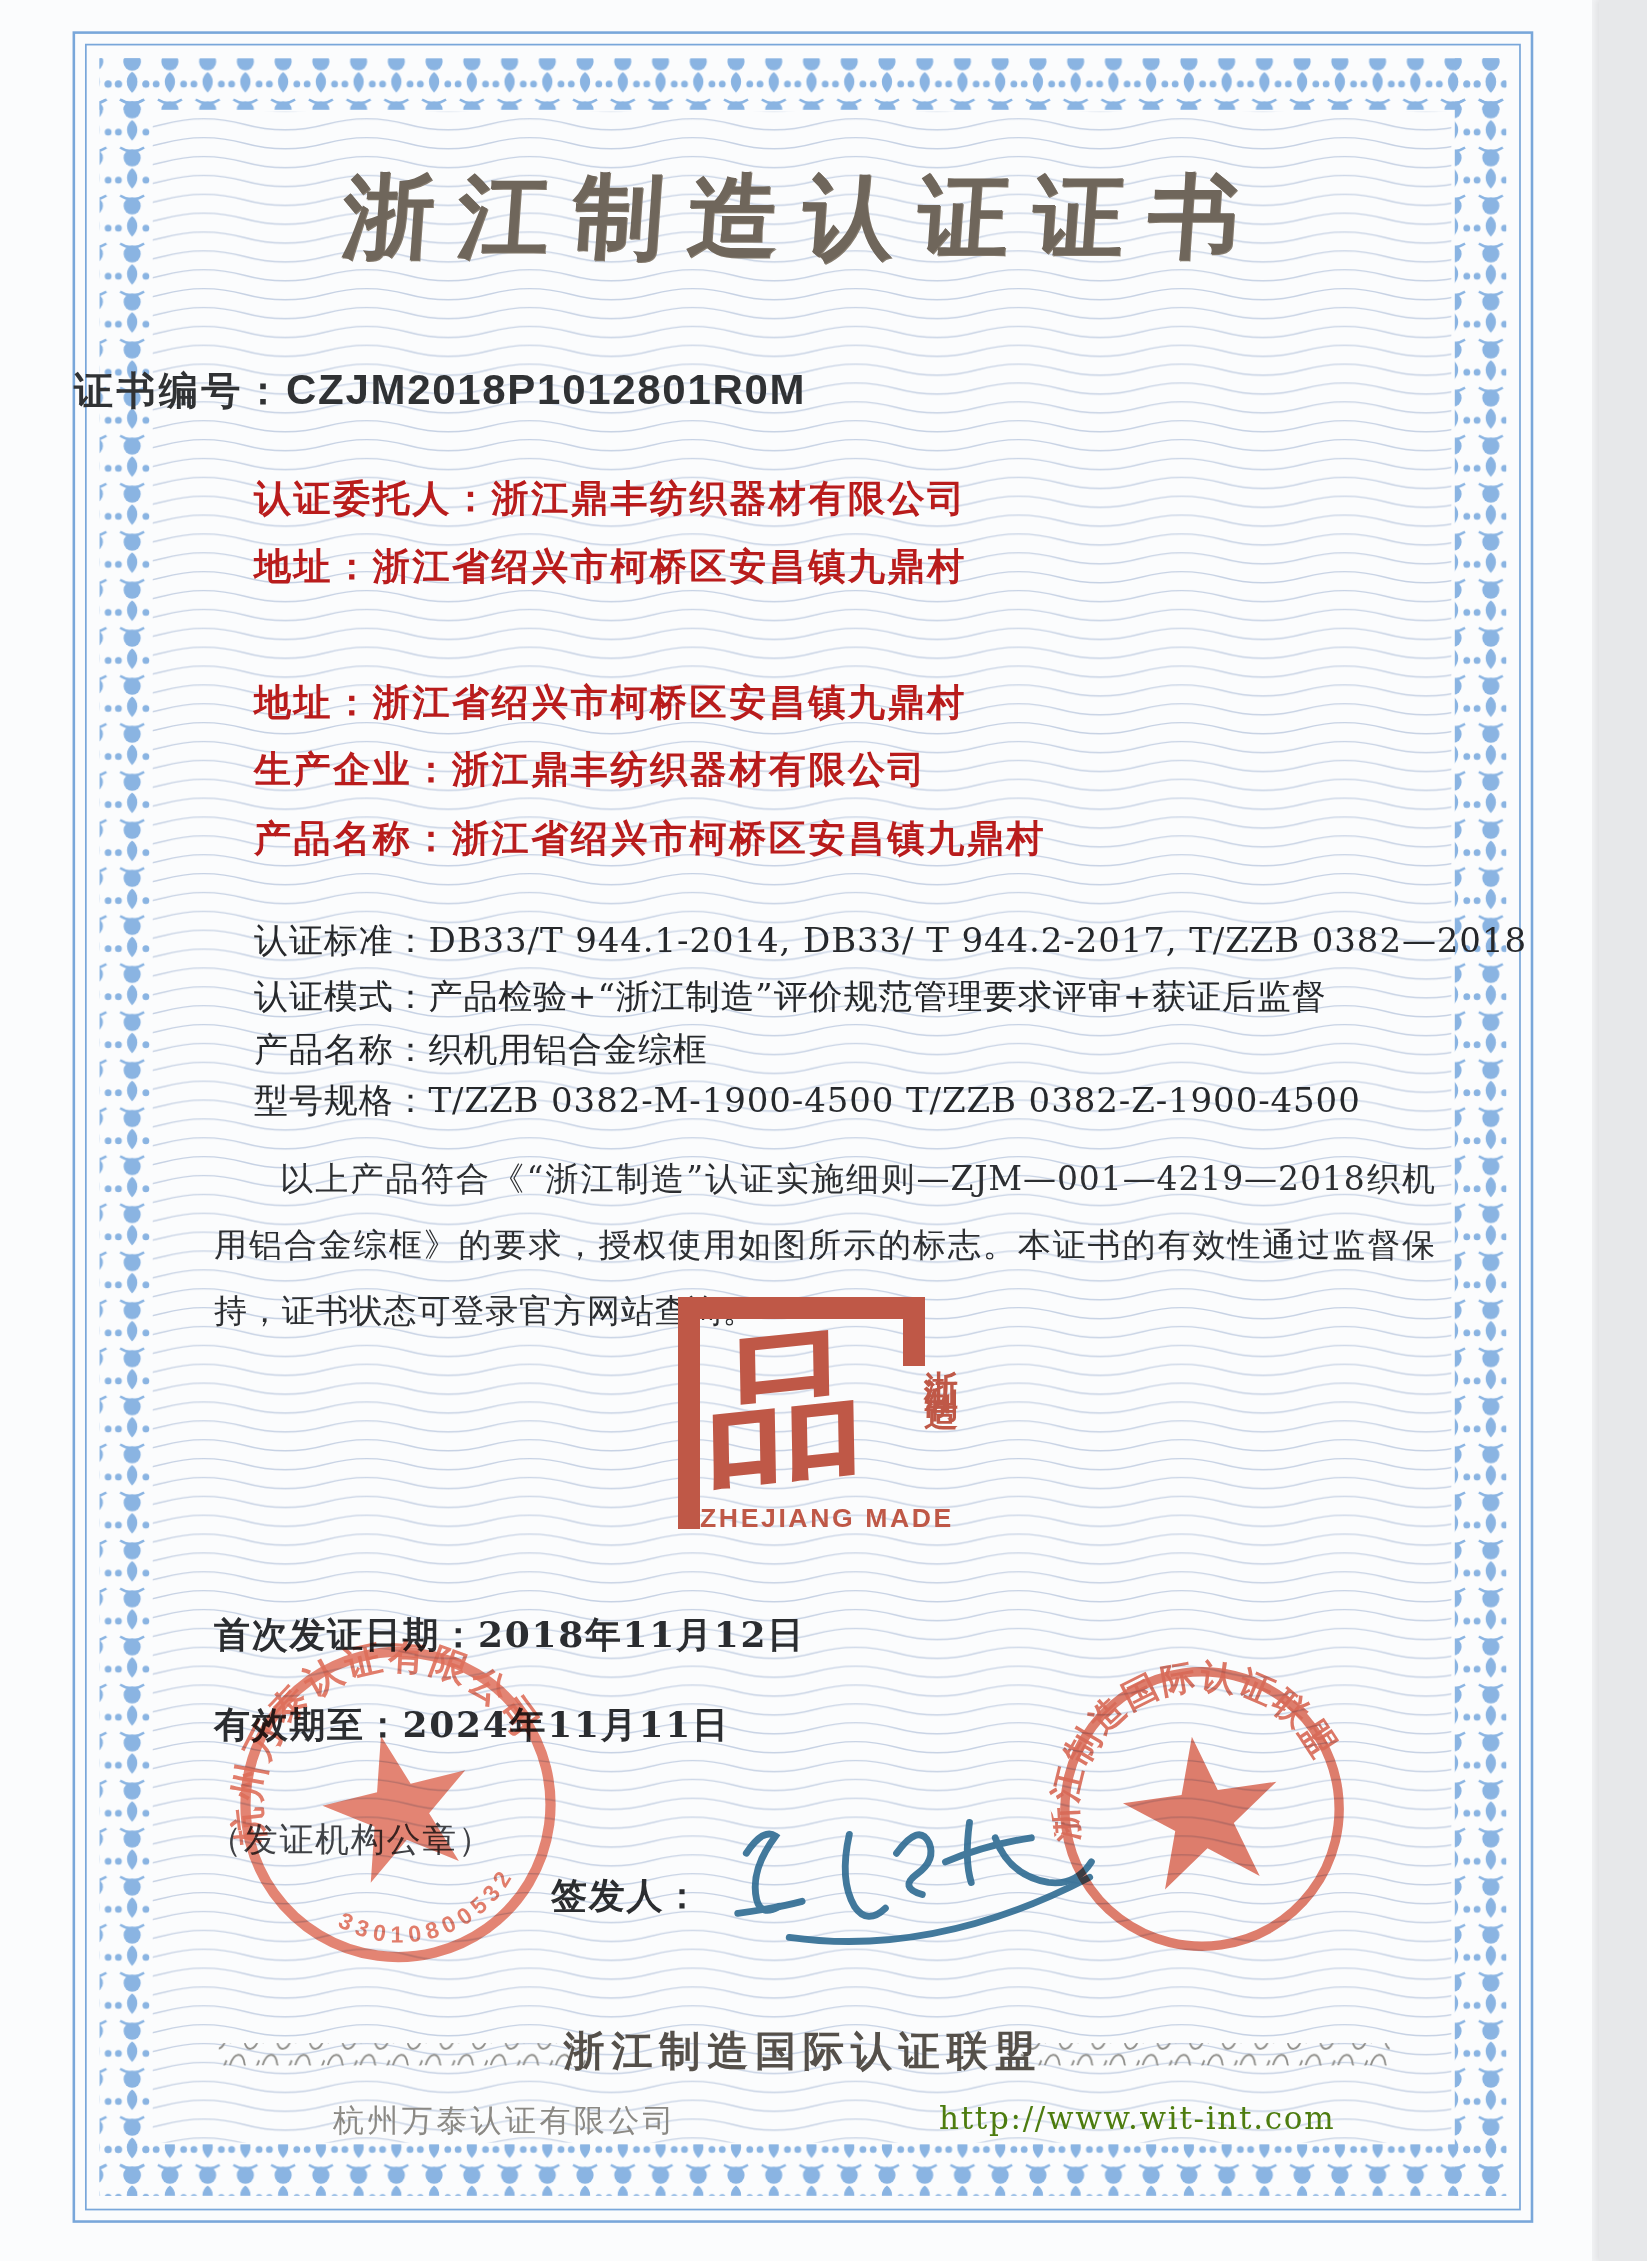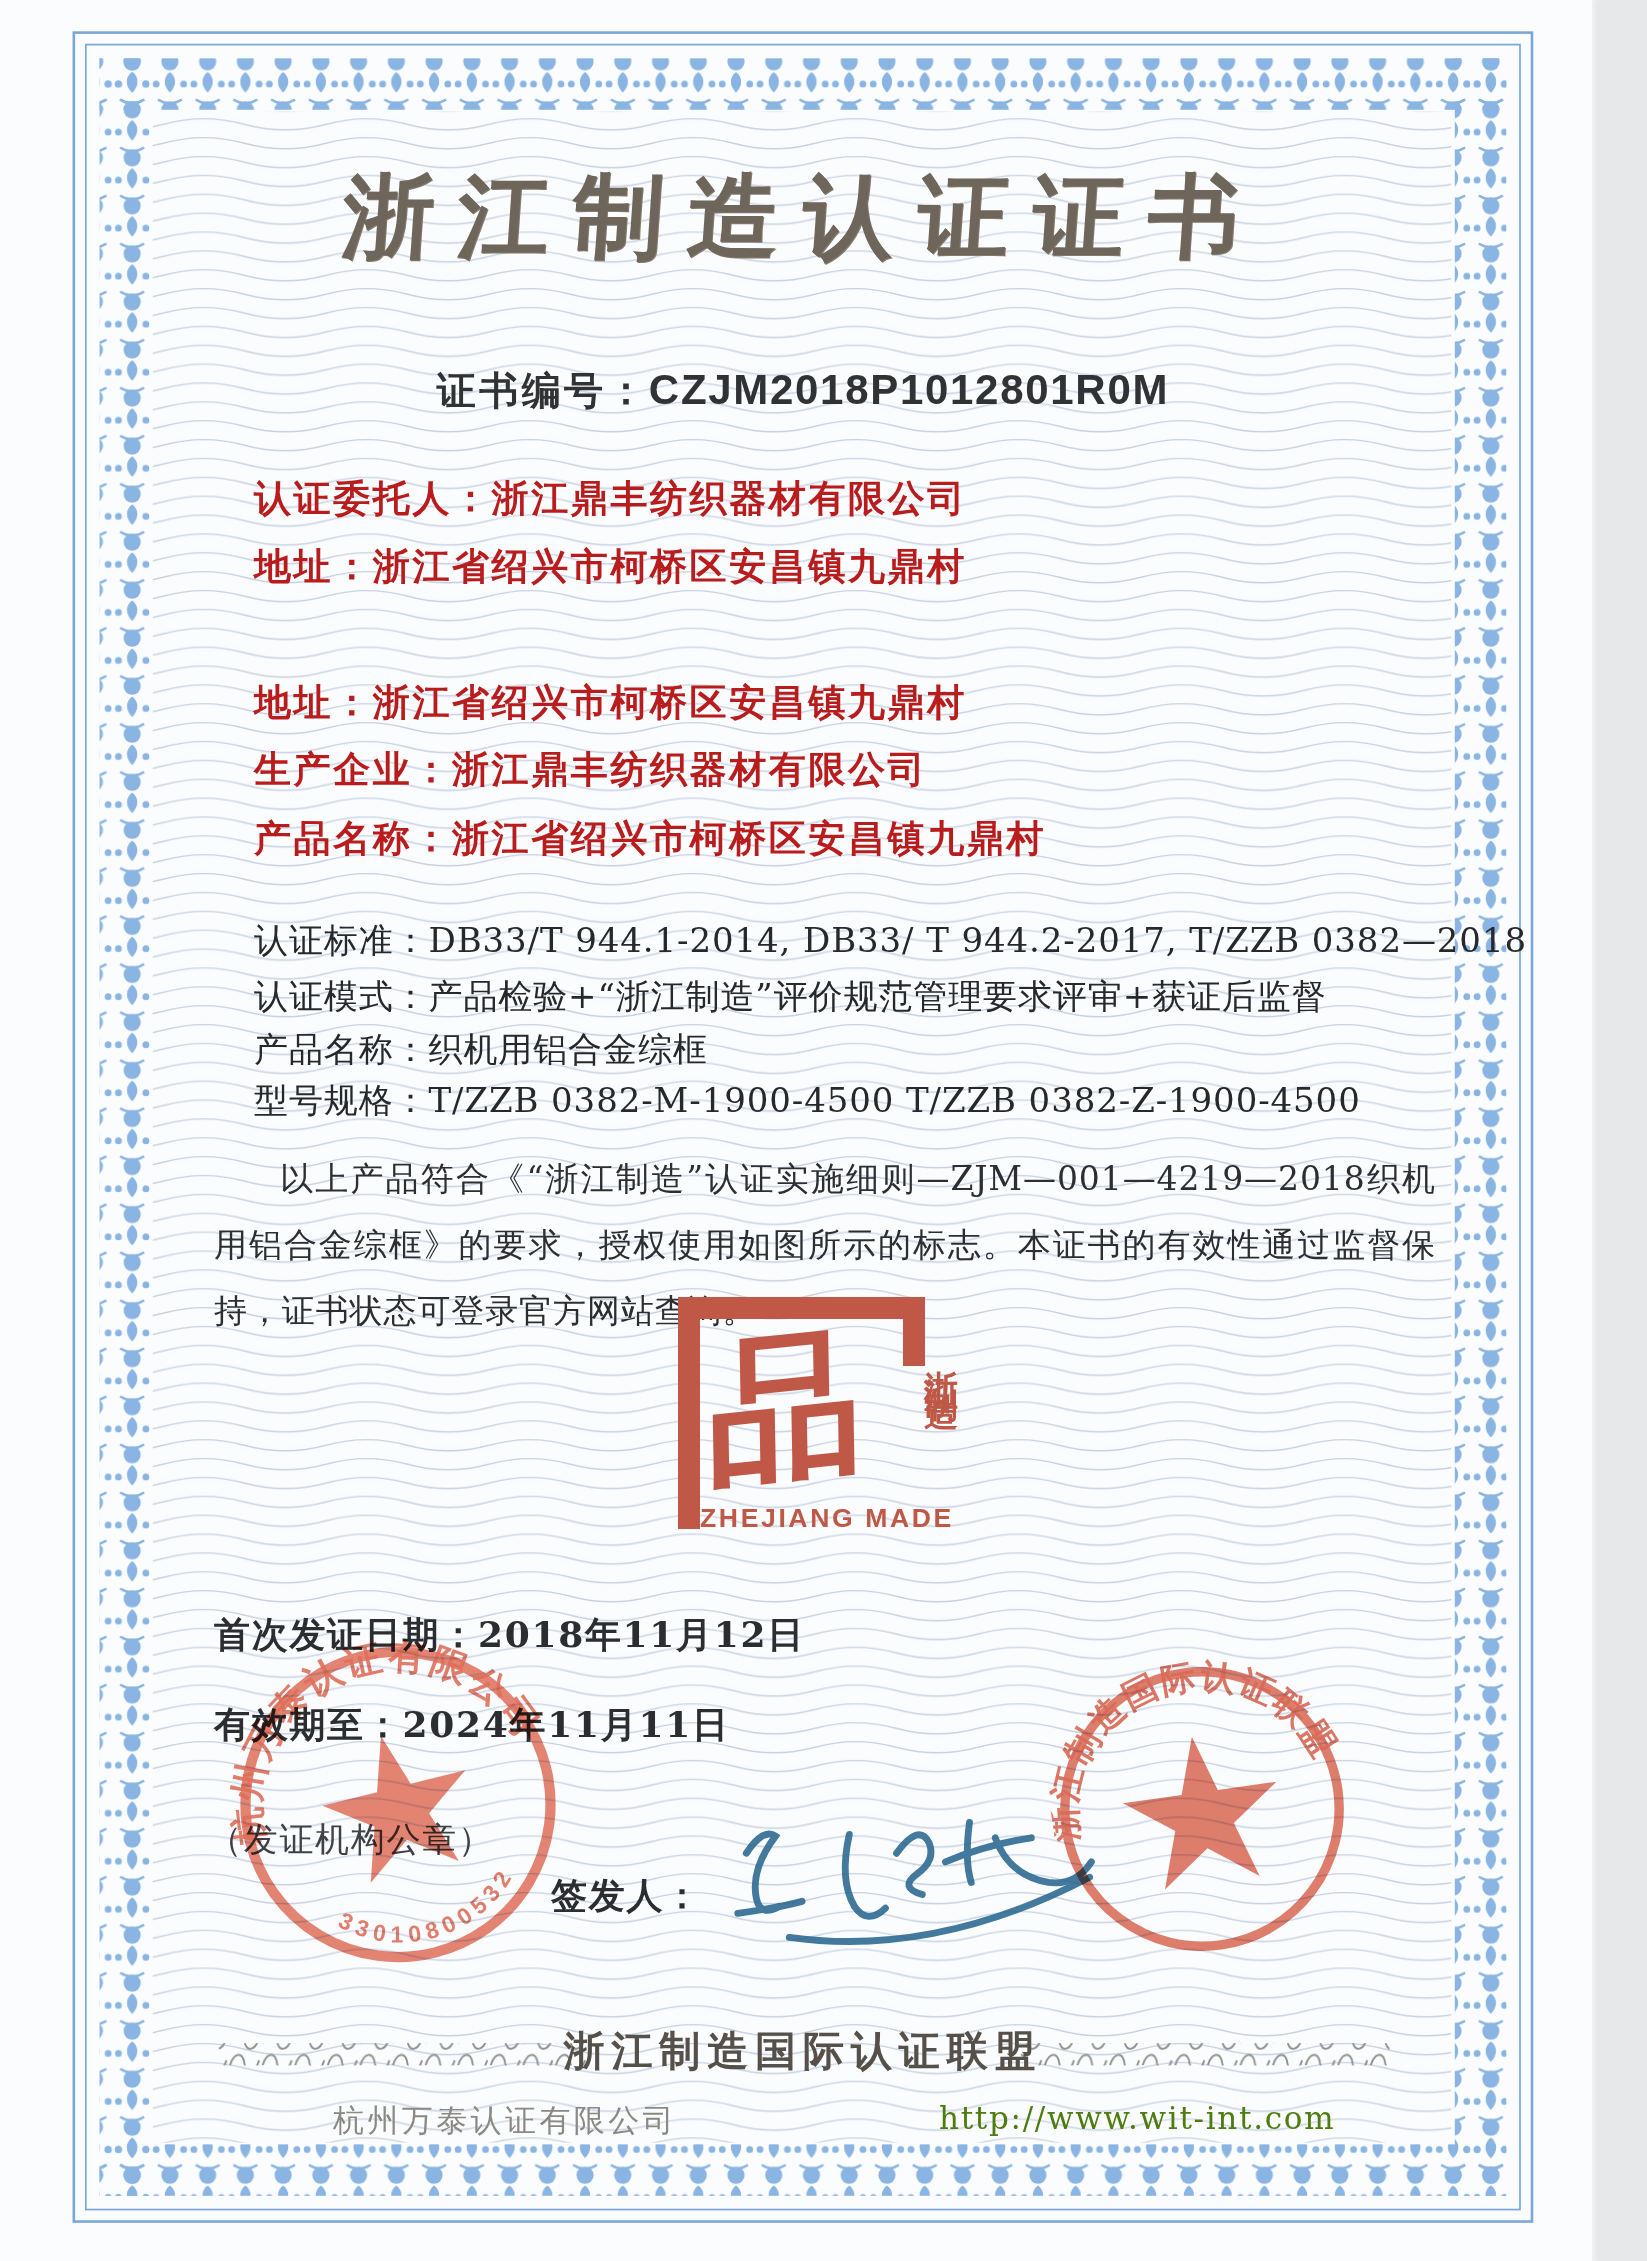--- a/index.html
+++ b/index.html
@@ -3,21 +3,21 @@
 <meta charset="utf-8">
 <style>
   html,body{margin:0;padding:0;}
   body{width:1647px;height:2261px;background:#f2f3f5;font-family:"DejaVu Serif","Liberation Serif",serif;}
   .page{position:relative;width:1647px;height:2261px;background:#fbfcfd;overflow:hidden;}
   .scan-strip{position:absolute;top:0;right:0;width:48px;height:2261px;background:#e7e8ea;box-shadow:-2.6px 0 5.1px rgba(0,0,0,0.06);}
   .scan-strip2{position:absolute;top:0;right:48px;width:6.9px;height:2261px;background:#f0f1f3;}
   .bg-svg{position:absolute;left:0;top:0;z-index:0;}
   .abs{position:absolute;z-index:2;}
   .cert-title{left:74px;top:156px;width:1458px;text-align:center;font-size:91px;font-weight:bold;color:#6f665b;letter-spacing:24px;transform:skewX(-4deg);text-shadow:0.9px 0.9px 0 #857b6e;}
-  .certno{left:74px;top:364px;width:1458px;text-align:center;color:#303234;}
+  .certno{left:74px;top:364px;width:1458px;color:#303234;}
   .certno .lbl{font-size:39px;font-weight:bold;letter-spacing:3.4px;}
   .certno .val{font-family:"Liberation Sans","DejaVu Sans",sans-serif;font-size:42px;font-weight:600;letter-spacing:1.7px;}
   .fieldline{left:254px;width:1201px;font-size:37px;font-weight:bold;color:#b91c1c;letter-spacing:2.6px;white-space:nowrap;}
   .specline{left:254px;width:1201px;font-size:34px;font-weight:normal;color:#26282b;letter-spacing:0.9px;white-space:nowrap;}
   .statement{left:214px;top:1146px;width:1222px;font-size:33px;line-height:66px;color:#2c2e31;text-align:justify;text-indent:2em;letter-spacing:0.9px;}
   .logo{left:678px;top:1297px;width:302px;height:250px;}
   .logo .bar-top{position:absolute;left:0;top:0;width:247px;height:22px;background:#bf5847;}
   .logo .bar-stub{position:absolute;left:225px;top:0;width:22px;height:69px;background:#bf5847;}
   .logo .bar-left{position:absolute;left:0;top:0;width:22px;height:232px;background:#bf5847;}
   .logo .pin{position:absolute;left:29px;top:6.9px;font-size:156px;font-weight:bold;color:#bf5847;transform:rotate(-6deg) skewX(-5deg);}

